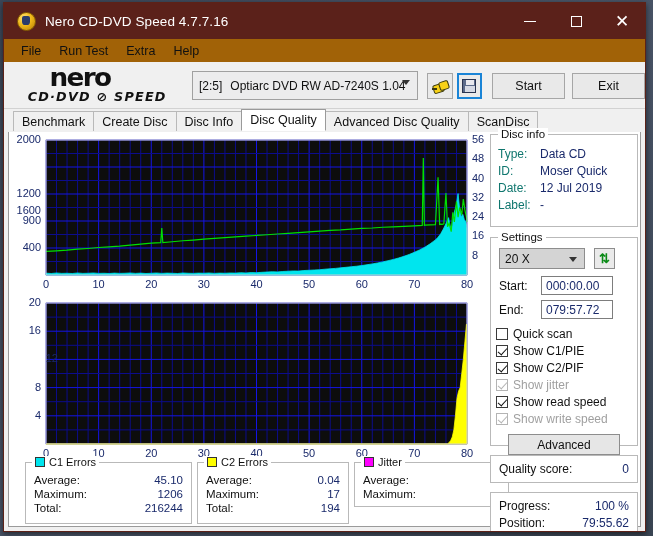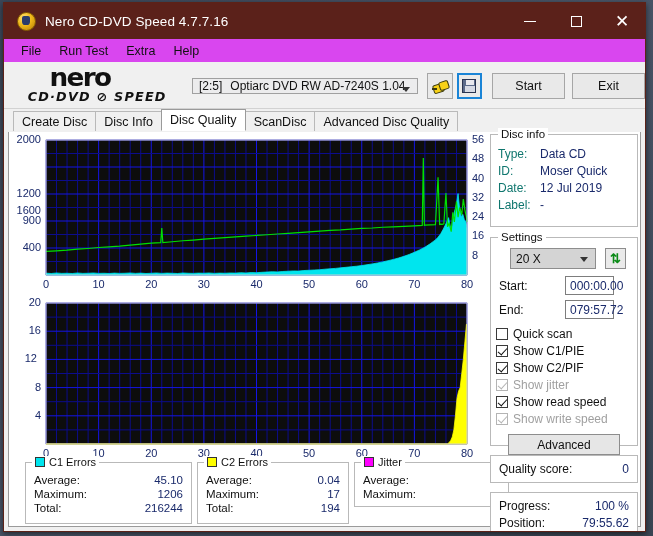--- a/index.html
+++ b/index.html
@@ -46,21 +46,21 @@
   #wincontrols div{
     width:46px;height:36px;display:flex;align-items:center;justify-content:center;
     color:#fff;font-size:14px;
   }
   .btn-min i{display:block;width:12px;height:1px;background:#fff;}
   .btn-max i{display:block;width:11px;height:11px;border:1px solid #fff;box-sizing:border-box;}
   .btn-close span{font-size:17px;line-height:1;font-weight:300;}
 
   
   #menubar{
-    height:23px;background:#d946ef;display:flex;align-items:center;
+    height:23px;background:#a16207;display:flex;align-items:center;
     padding-left:8px;border-bottom:1px solid #f0f0f0;
   }
   #menubar .mi{
     padding:3px 9px;font-size:12.5px;color:#111;cursor:default;
   }
 
   
   #toolbar{
     height:45px;background:#f0f0f0;display:flex;align-items:center;
     border-bottom:1px solid #d2d2d2;position:relative;
@@ -72,21 +72,21 @@
     position:absolute;left:22px;top:-2px;font-size:25px;font-weight:bold;
     font-family:"DejaVu Sans", sans-serif;letter-spacing:-1.6px;color:#111;
     transform:scaleX(1.05);
   }
   #nerologo .l2{
     position:absolute;left:0px;top:24px;font-size:12.5px;font-weight:bold;
     font-family:"DejaVu Sans", sans-serif;letter-spacing:1.2px;color:#111;
     font-style:italic;transform:scaleX(1.02);
   }
   #drivesel{
-    margin-left:24px;width:242px;height:16px;
+    margin-left:24px;width:242px;height:29px;
     background:#ececed;border:1px solid #a0a0a0;
     display:flex;align-items:center;box-sizing:border-box;
     position:relative;font-size:12px;color:#111;
   }
   #drivesel .dv{padding-left:6px;white-space:nowrap;overflow:hidden;}
   #drivesel .dv .idx{margin-right:8px;}
   #drivesel .arrow{
     position:absolute;right:7px;top:8px;width:8px;height:5px;
   }
   #drivesel .arrow:before{
@@ -187,22 +187,21 @@
     border-top:5px solid #333;}
   .refbtn{
     width:21px;height:21px;border:1px solid #8d8d8d;background:#eaeaea;
     box-sizing:border-box;display:flex;align-items:center;justify-content:center;
     position:relative;
   }
   .refbtn .g1{color:#0a8a16;font-size:13px;line-height:1;font-weight:bold;}
   .tfield{
     border:1px solid #7d7d7d;background:#fff;height:19px;box-sizing:border-box;
     font-size:12px;color:#1a2a6b;display:flex;align-items:center;padding-left:4px;
-    width:49px;
-    margin-left:24px;
+    width:72px;
   }
   .cbrow{display:flex;align-items:center;font-size:12px;color:#111;height:17px;padding-left:5px;}
   .cb{
     width:12px;height:12px;border:1px solid #3a3a3a;background:#fff;
     margin-right:5px;box-sizing:border-box;position:relative;flex:none;
   }
   .cb.checked:after{
     content:"";position:absolute;left:3px;top:0px;width:4px;height:8px;
     border:solid #111;border-width:0 1.6px 1.6px 0;transform:rotate(42deg);
   }
@@ -271,25 +270,26 @@
 
       <div class="tbbtn" id="btn-save">
         <span class="ico-floppy"></span>
       </div>
 
       <div class="tbbtn" id="btn-start">Start</div>
       <div class="tbbtn" id="btn-exit">Exit</div>
     </div>
 
     <div id="tabstrip">
+      <div class="tab">Benchmark</div>
       <div class="tab">Create Disc</div>
       <div class="tab">Disc Info</div>
       <div class="tab active">Disc Quality</div>
+      <div class="tab">Advanced Disc Quality</div>
       <div class="tab">ScanDisc</div>
-      <div class="tab">Advanced Disc Quality</div>
     </div>
 
     <div id="panel">
 
       <div id="chartArea">
         <div class="chartbox" id="chart1" style="position: absolute; left: 0px; top: 0px; width: 484px; height: 157px;">
             <svg width="484" height="157">
               <rect x="33" y="6" width="421" height="135" fill="#0d0d0d"></rect>
               <line x1="33" y1="6" x2="33" y2="141" stroke="#1414e6" stroke-width="1"></line>
               <line x1="43.525" y1="6" x2="43.525" y2="141" stroke="#0c0c8c" stroke-width="1"></line>
@@ -422,21 +422,21 @@
               <line x1="33" y1="62.400000000000006" x2="454" y2="62.400000000000006" stroke="#1414e6" stroke-width="1"></line>
               <line x1="33" y1="48.30000000000001" x2="454" y2="48.30000000000001" stroke="#0c0c8c" stroke-width="1"></line>
               <line x1="33" y1="34.19999999999999" x2="454" y2="34.19999999999999" stroke="#1414e6" stroke-width="1"></line>
               <line x1="33" y1="20.099999999999994" x2="454" y2="20.099999999999994" stroke="#0c0c8c" stroke-width="1"></line>
               <line x1="33" y1="6" x2="454" y2="6" stroke="#1414e6" stroke-width="1"></line>
               <path d="M 33 147 L 33.00 147.00 L 85.63 147.00 L 138.25 147.00 L 190.88 147.00 L 243.50 147.00 L 296.13 147.00 L 348.75 147.00 L 401.38 147.00 L 422.43 147.00 L 427.69 147.00 L 430.32 147.00 L 432.95 147.00 L 434.53 147.00 L 436.11 145.59 L 437.69 143.47 L 439.27 139.95 L 440.84 132.90 L 442.42 118.80 L 444.00 101.17 L 445.58 94.13 L 447.16 90.60 L 448.74 76.50 L 450.32 62.40 L 451.89 44.78 L 453.47 27.15 L 454.00 69.45 L 454 147 Z" fill="#ffff00" stroke="#ffff00" stroke-width="0.8"></path>
               <rect x="33" y="6" width="421" height="141" fill="none" stroke="#cfcfcf" stroke-width="1"></rect>
             </svg>
             <div class="axislabel" style="right: 456px; top: 111.8px;">4</div>
             <div class="axislabel" style="right: 456px; top: 83.6px;">8</div>
-            <div class="axislabel" style="right: 460px; top: 55.4px;">12</div>
+            <div class="axislabel" style="right: 439px; top: 55.4px;">12</div>
             <div class="axislabel" style="right: 456px; top: 27.2px;">16</div>
             <div class="axislabel" style="right: 456px; top: -1px;">20</div>
             <div class="axislabel xlab" style="left: 21px; top: 150px; width: 24px;">0</div>
             <div class="axislabel xlab" style="left: 73.625px; top: 150px; width: 24px;">10</div>
             <div class="axislabel xlab" style="left: 126.25px; top: 150px; width: 24px;">20</div>
             <div class="axislabel xlab" style="left: 178.875px; top: 150px; width: 24px;">30</div>
             <div class="axislabel xlab" style="left: 231.5px; top: 150px; width: 24px;">40</div>
             <div class="axislabel xlab" style="left: 284.125px; top: 150px; width: 24px;">50</div>
             <div class="axislabel xlab" style="left: 336.75px; top: 150px; width: 24px;">60</div>
             <div class="axislabel xlab" style="left: 389.375px; top: 150px; width: 24px;">70</div>
@@ -527,21 +527,21 @@
             <div class="inforow">
                 <span class="k">Label:</span>
                 <span class="v">-</span>
               </div>
           </div>
         </div>
 
         <div class="group" style="height:209px;margin-top:10px;">
           <div class="cap">Settings</div>
 
-          <div style="display:flex;align-items:center;padding:10px 0 0 8px;justify-content:center;">
+          <div style="display:flex;align-items:center;padding:10px 0 0 8px;">
             <div class="seldd">
               <span>20 X</span>
               <span class="caret"></span>
             </div>
             <div class="refbtn" style="margin-left:9px;">
               <span class="g1">⇅</span>
             </div>
           </div>
 
           <div style="display:flex;align-items:center;padding:7px 0 0 8px;">

